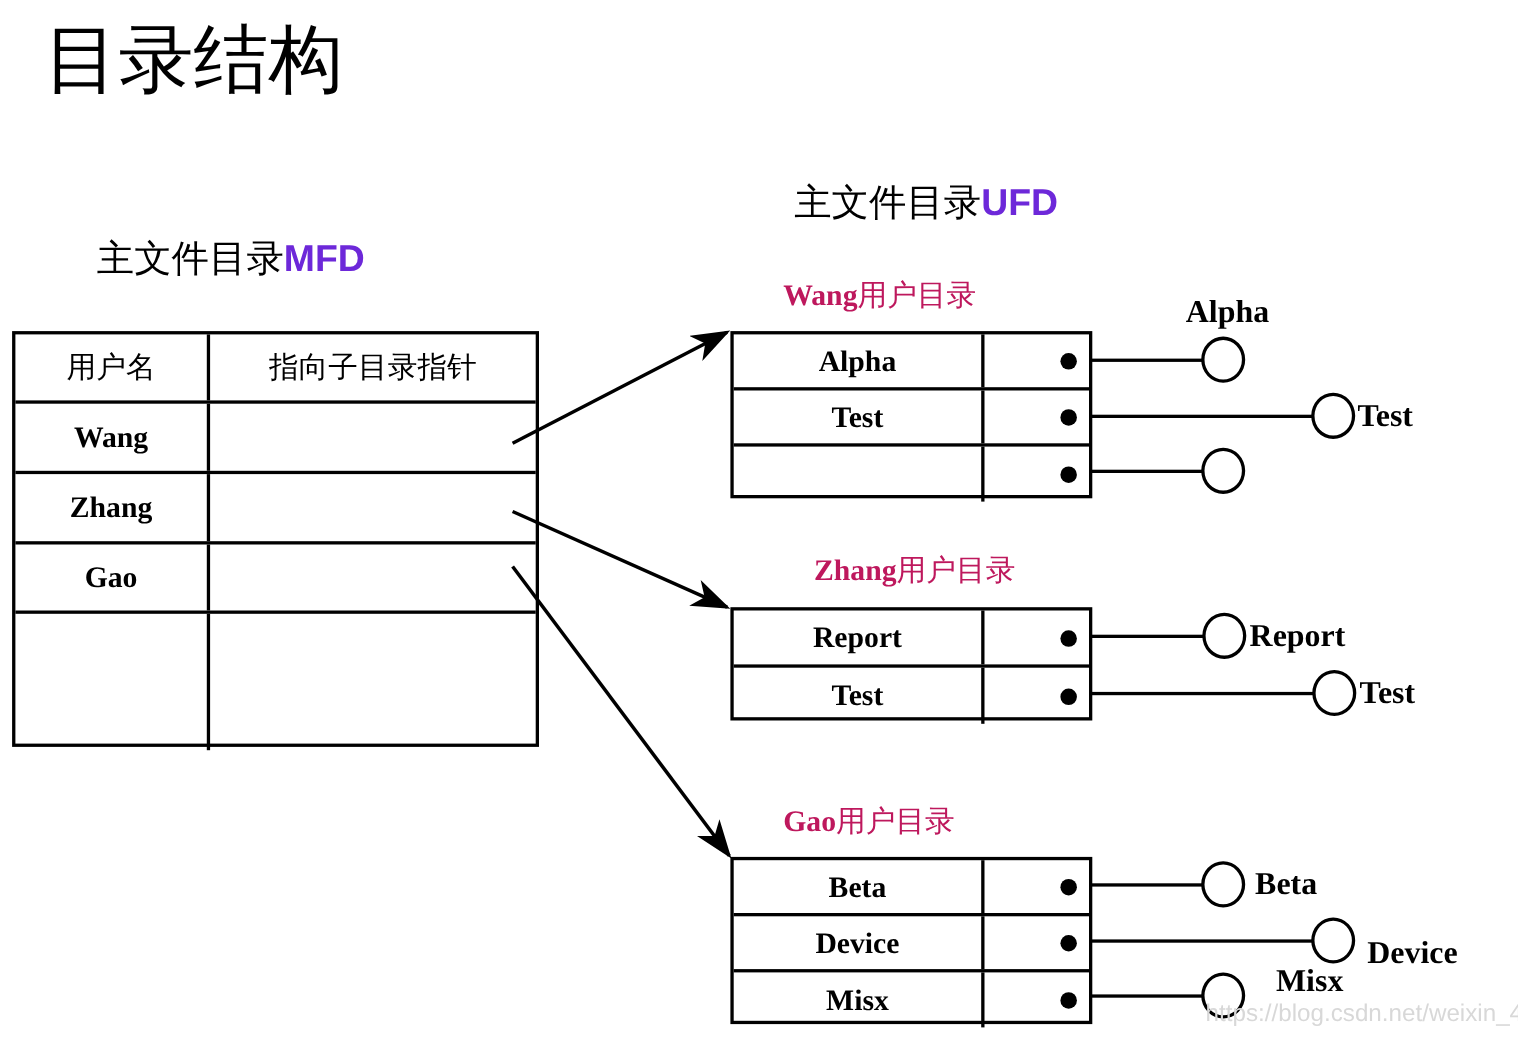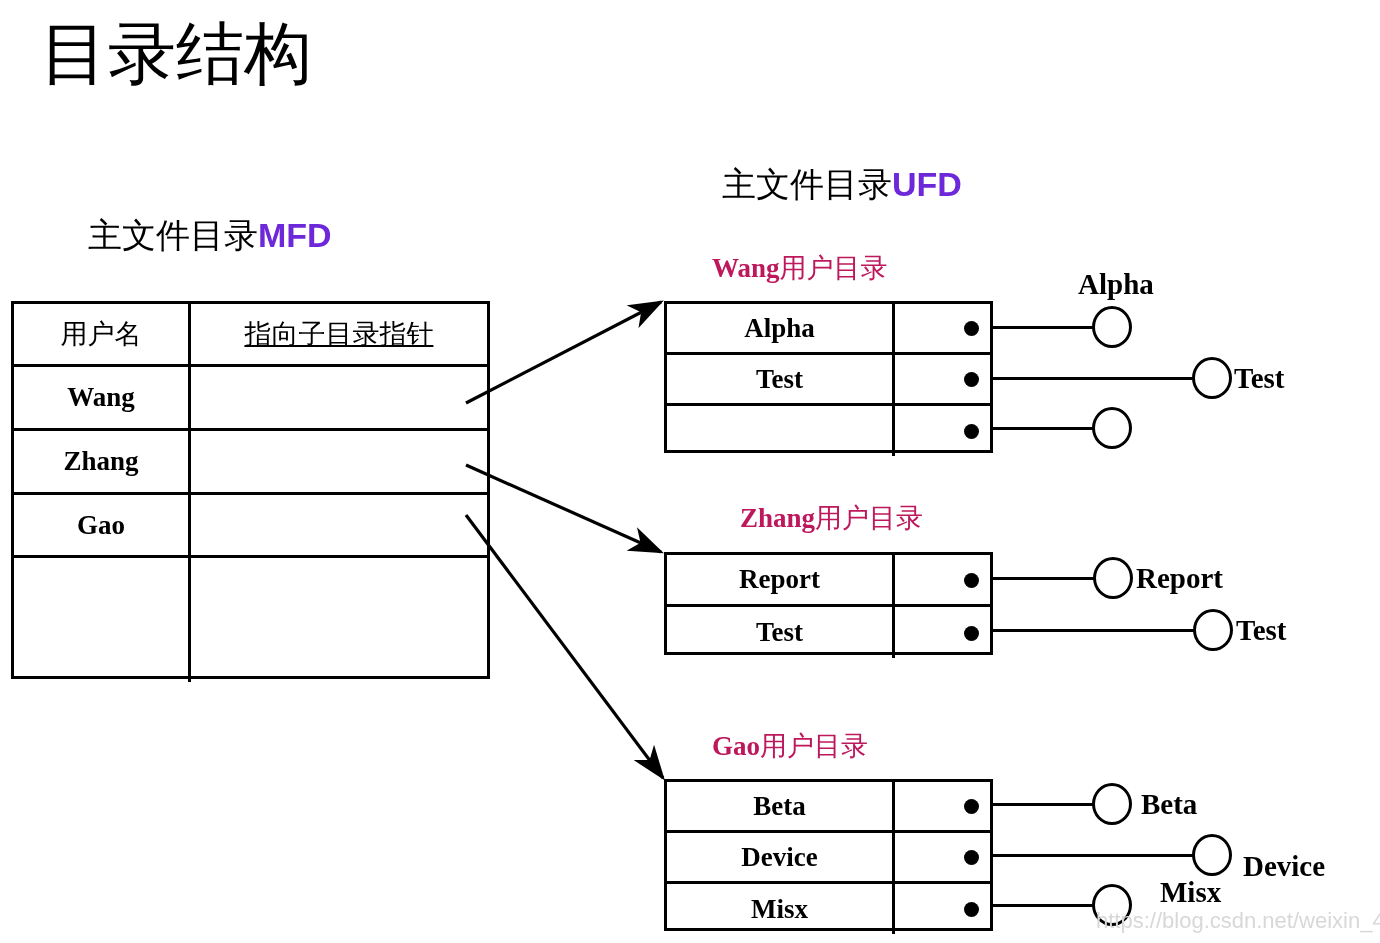--- a/index.html
+++ b/index.html
@@ -86,21 +86,21 @@
     box-sizing: border-box;
     position: relative;
     display: flex;
     align-items: center;
     overflow: visible;
   }
 
   
   #mfd-table { left: 11px; top: 301px; width: 479px; height: 378px; }
   #mfd-table .c-name { width: 178px; }
-  #mfd-table .c-ptr  { width: 298px; text-decoration: underline; }
+  #mfd-table .c-ptr  { width: 298px; }
   #mfd-table .hdr .c-name,
   #mfd-table .hdr .c-ptr {
     justify-content: center;
     font-size: 27px;
     font-weight: normal;
   }
   #mfd-table .hdr .c-ptr { display: flex; align-items: center; justify-content: center; }
   #mfd-table .body-row .c-name { font-weight: bold; }
 
   

